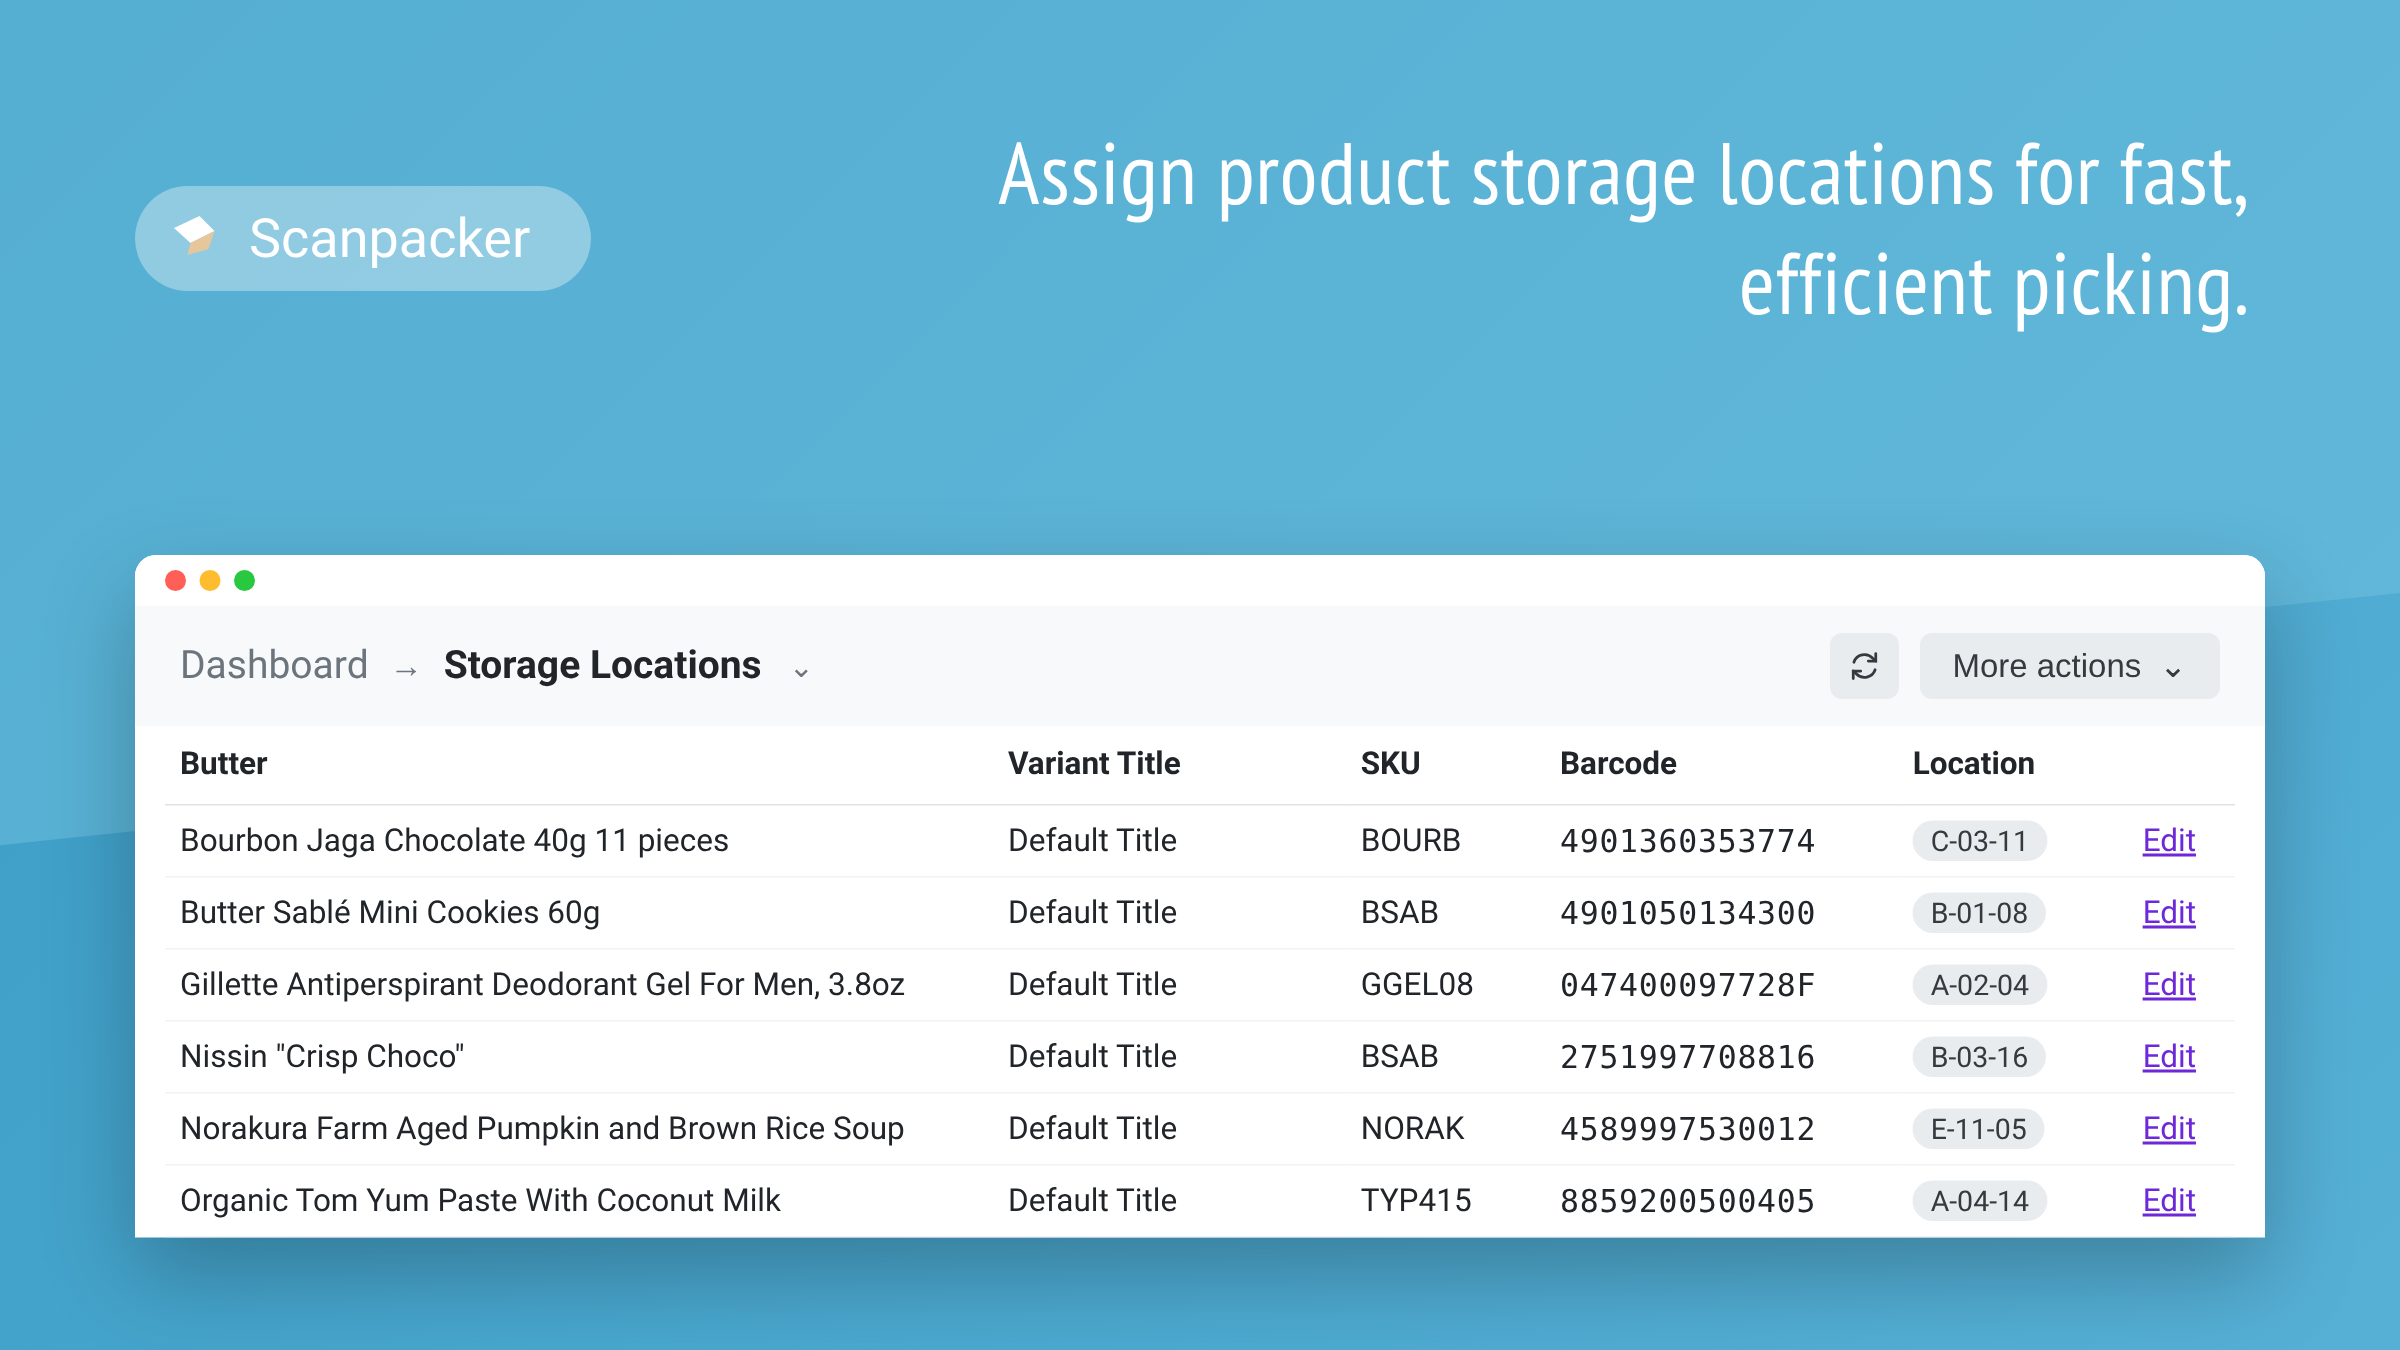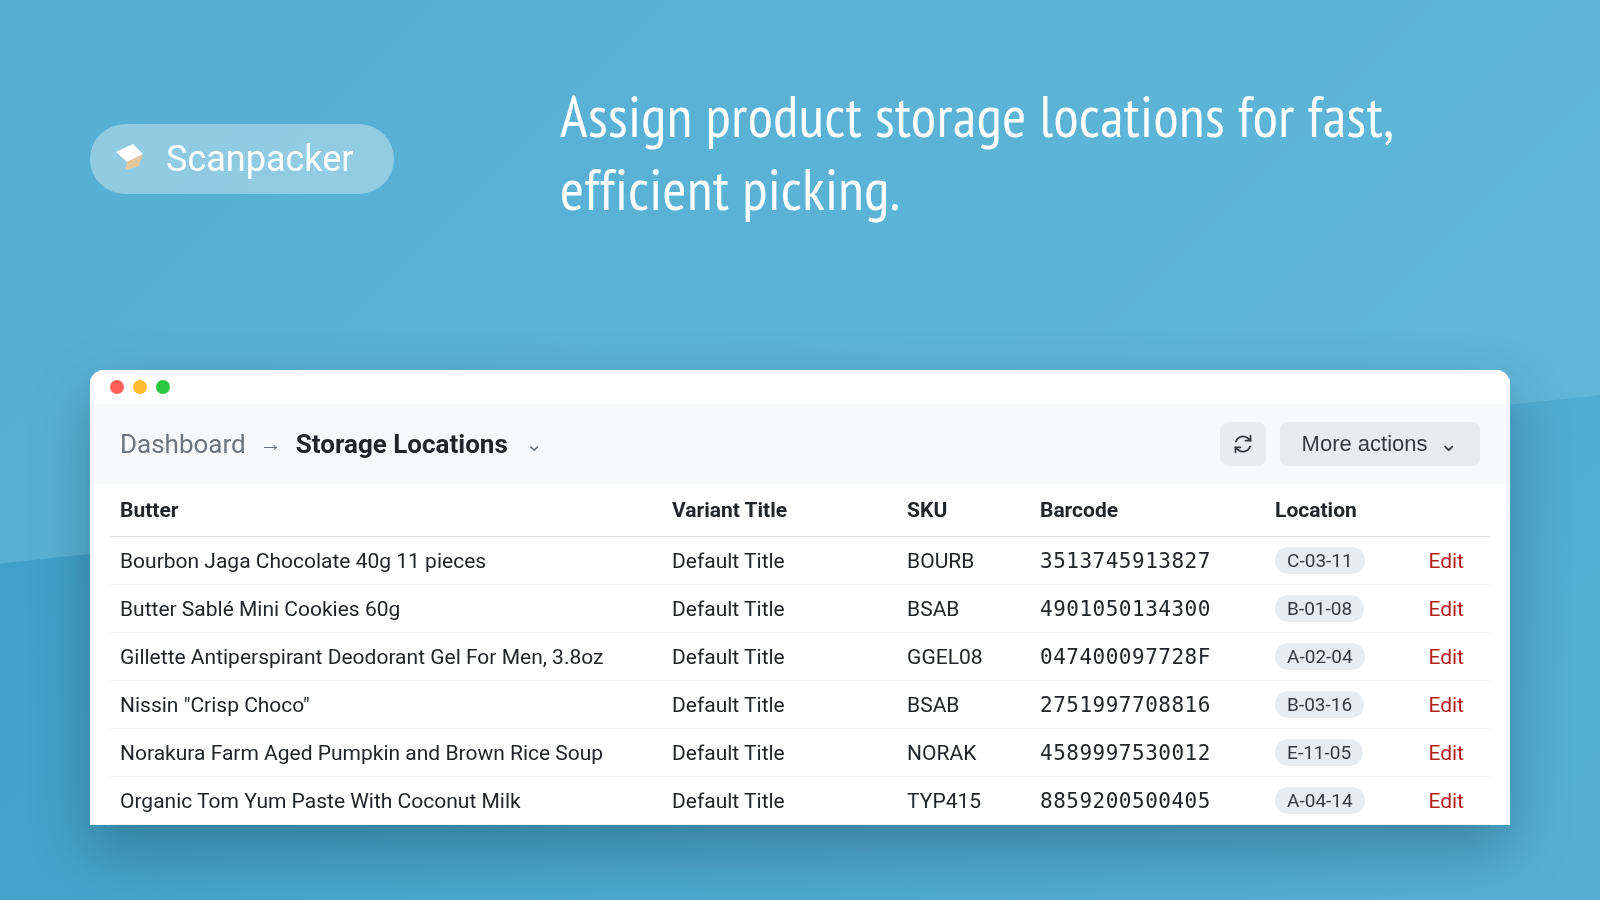--- a/index.html
+++ b/index.html
@@ -39,21 +39,21 @@
   .brand-text {
     font-size: 36px; color: #fff; font-weight: 400;
   }
   .headline {
     position: absolute;
     top: 80px; left: 560px; right: 100px;
     color: #fff;
     font-size: 58px;
     line-height: 1.25;
     font-weight: 300;
-    text-align: left;
+    text-align: right;
     z-index: 1;
     letter-spacing: 0.5px;
     font-family: "PT Sans Narrow", "Arial Narrow", system-ui, sans-serif;
     font-stretch: condensed;
   }
 
   .window {
     position: absolute;
     left: 90px; right: 90px; top: 370px;
     background: #fff;
@@ -156,21 +156,21 @@
   }
   .barcode-cell { color: #c92a2a; font-family: ui-monospace, Menlo, monospace; letter-spacing: 0.5px; }
   .loc-chip {
     display: inline-block;
     background: #e9ecef;
     border-radius: 14px;
     padding: 2px 12px;
     font-size: 19px;
     color: #343a40;
   }
-  .edit-link { color: #b91c1c; cursor: pointer; }
+  .edit-link { color: #6d28d9; text-decoration: underline; cursor: pointer; }
   .col-product { width: 540px; }
   .col-variant { width: 230px; }
   .col-sku { width: 130px; }
   .col-barcode { width: 230px; }
   .col-loc { width: 150px; }
   .col-edit { width: 70px; text-align: left; }
 </style>
 </head>
 <body>
 
@@ -226,21 +226,21 @@
           <th class="col-barcode">Barcode</th>
           <th class="col-loc">Location</th>
           <th class="col-edit"></th>
         </tr>
       </thead>
       <tbody id="tbody">
           <tr>
             <td>Bourbon Jaga Chocolate 40g 11 pieces</td>
             <td>Default Title</td>
             <td>BOURB</td>
-            <td class="barcode-cell">3513745913827</td>
+            <td class="barcode-cell">4901360353774</td>
             <td><span class="loc-chip">C-03-11</span></td>
             <td><a class="edit-link">Edit</a></td>
           </tr>
           <tr>
             <td>Butter Sablé Mini Cookies 60g</td>
             <td>Default Title</td>
             <td>BSAB</td>
             <td class="barcode-cell">4901050134300</td>
             <td><span class="loc-chip">B-01-08</span></td>
             <td><a class="edit-link">Edit</a></td>

